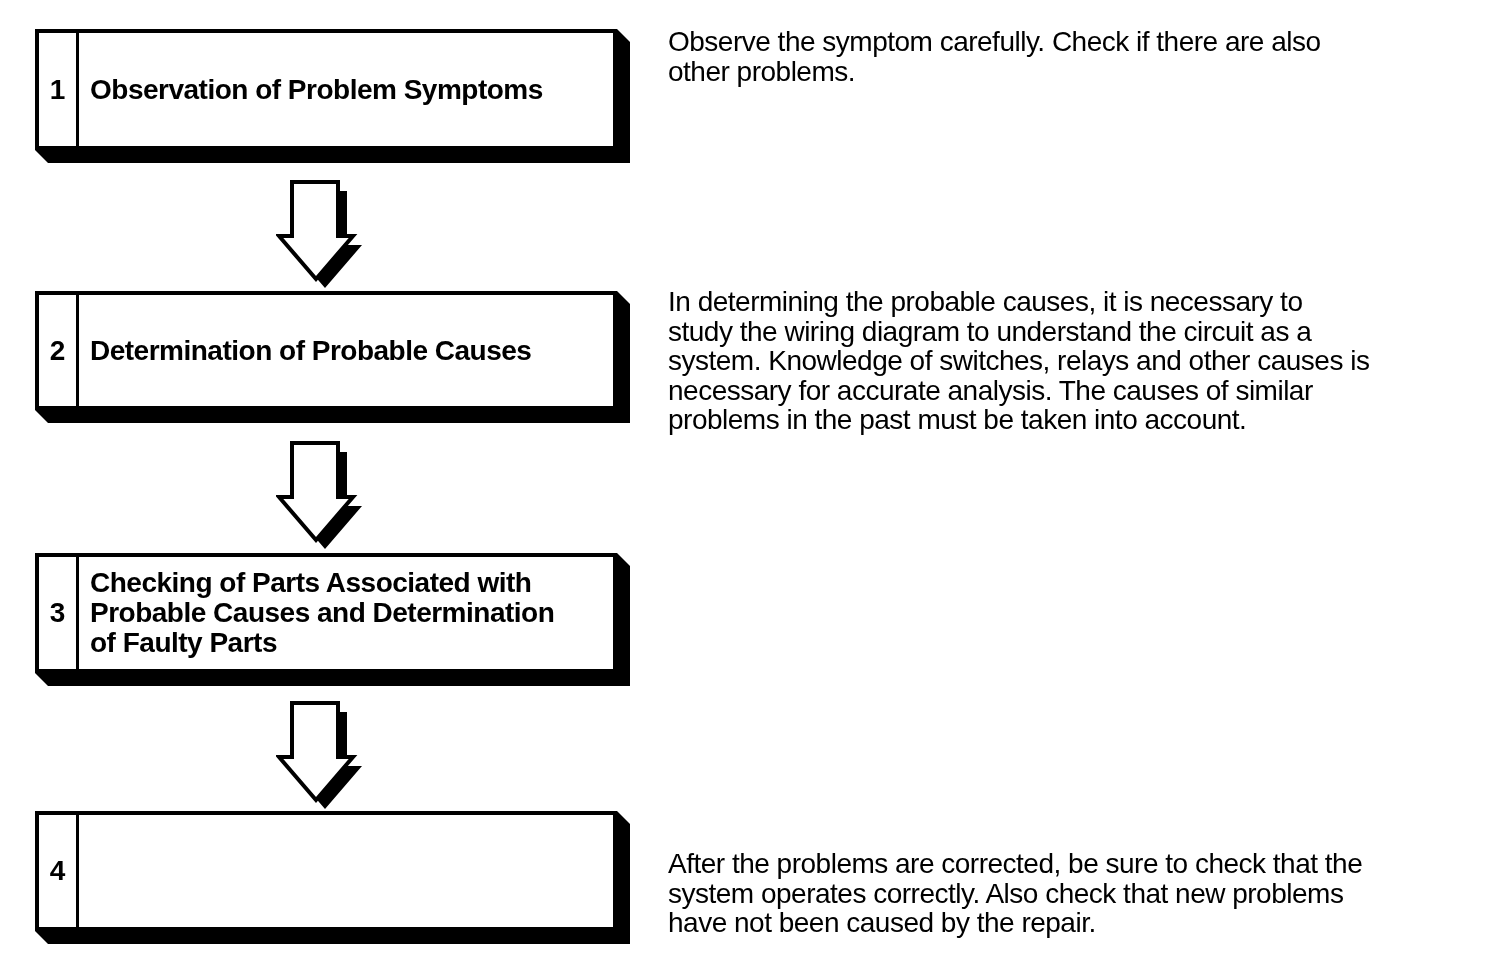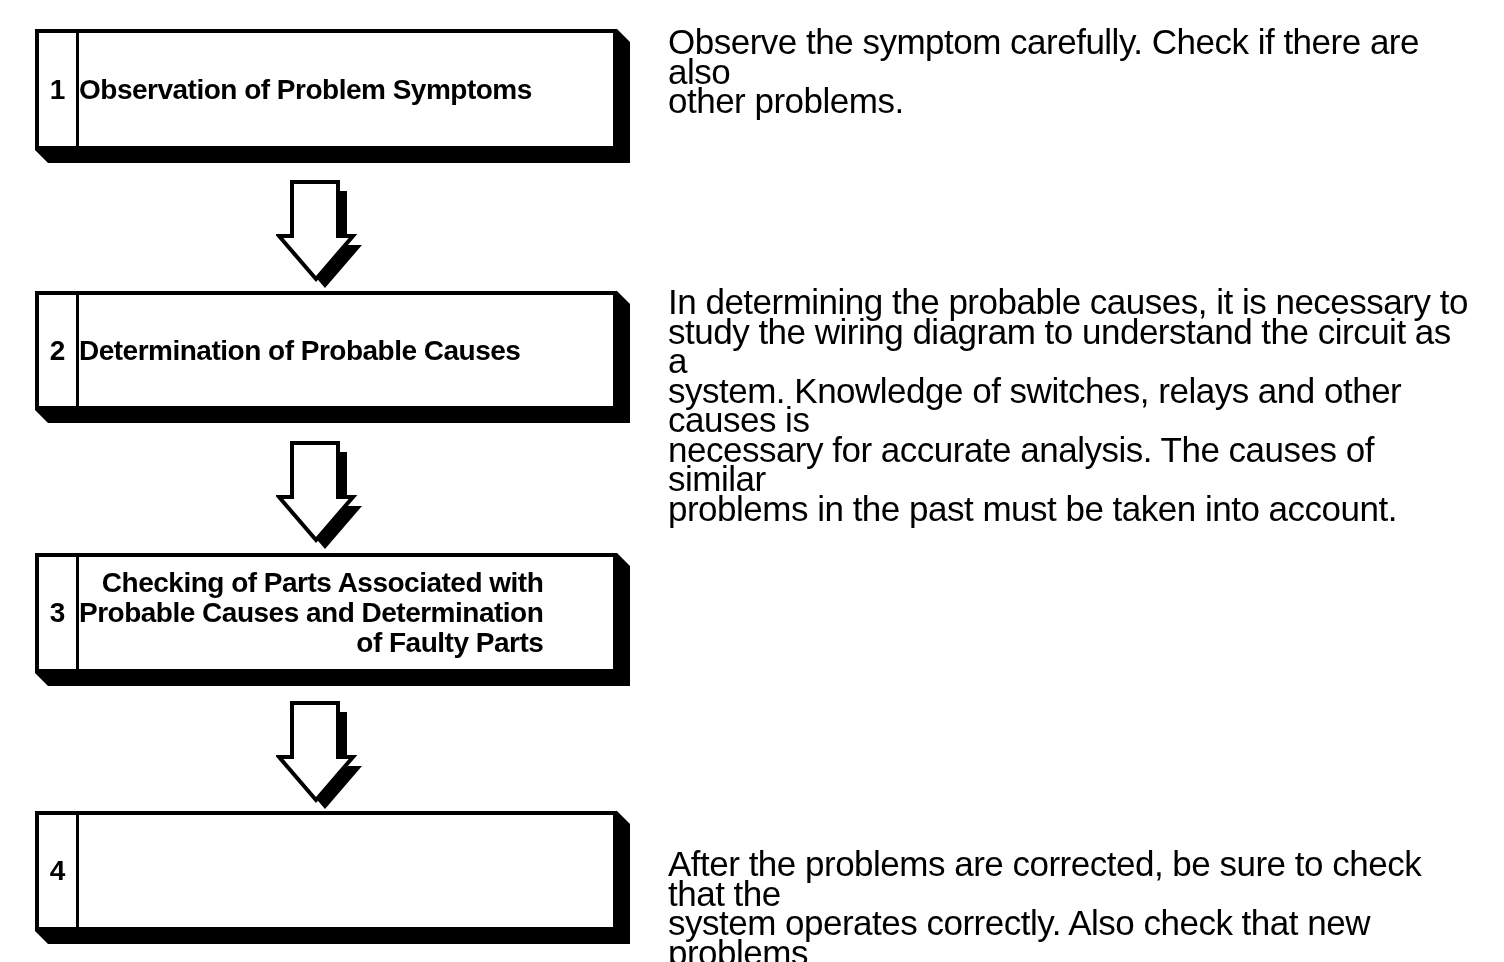--- a/index.html
+++ b/index.html
@@ -52,34 +52,34 @@
     display: flex;
     align-items: center;
     justify-content: center;
     font-weight: bold;
     font-size: 28px;
   }
   .flow-box .title {
     flex: 1;
     display: flex;
     align-items: center;
+    padding-left: 11px;
     padding-right: 4px;
     font-weight: bold;
     font-size: 28px;
     line-height: 30px;
     letter-spacing: -0.5px;
     white-space: pre-line;
-    text-align: right;
   }
   
   .desc {
     position: absolute;
     left: 668px;
     width: 810px;
-    font-size: 35px;
+    font-size: 28px;
     line-height: 29.5px;
     letter-spacing: -0.5px;
     white-space: pre-line;
   }
   
   .arrow {
     position: absolute;
     left: 276px;
   }
   

